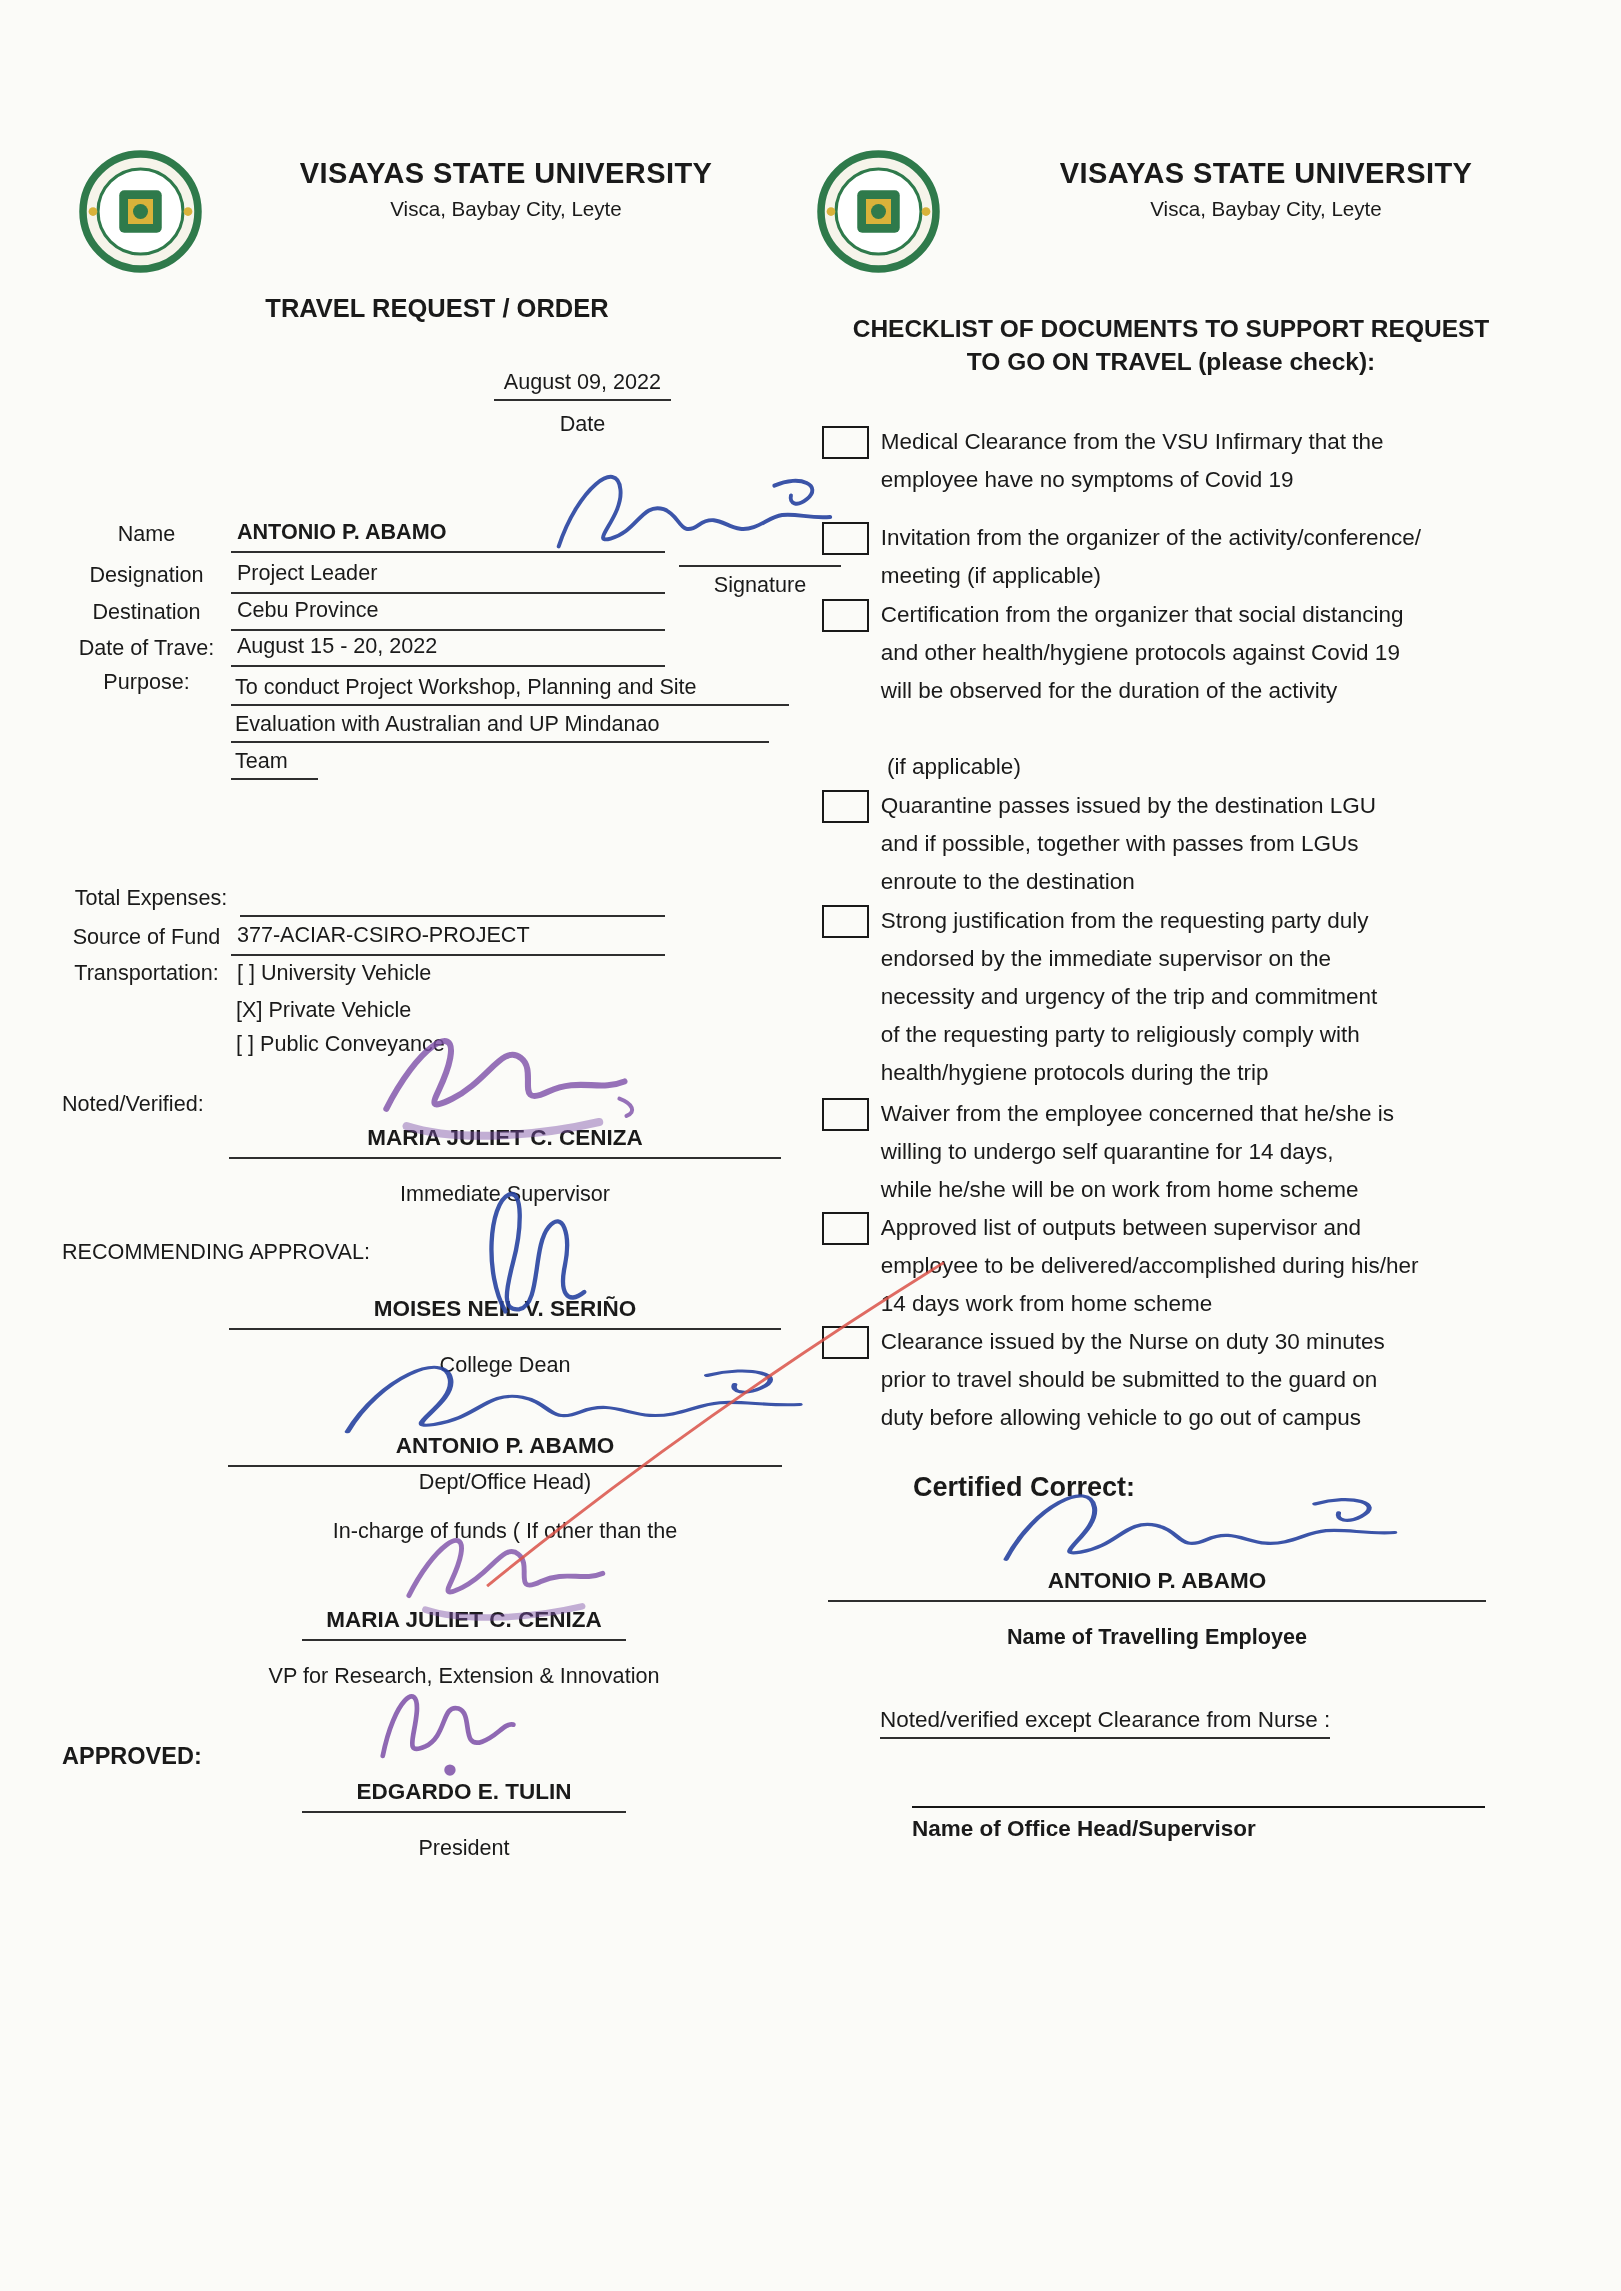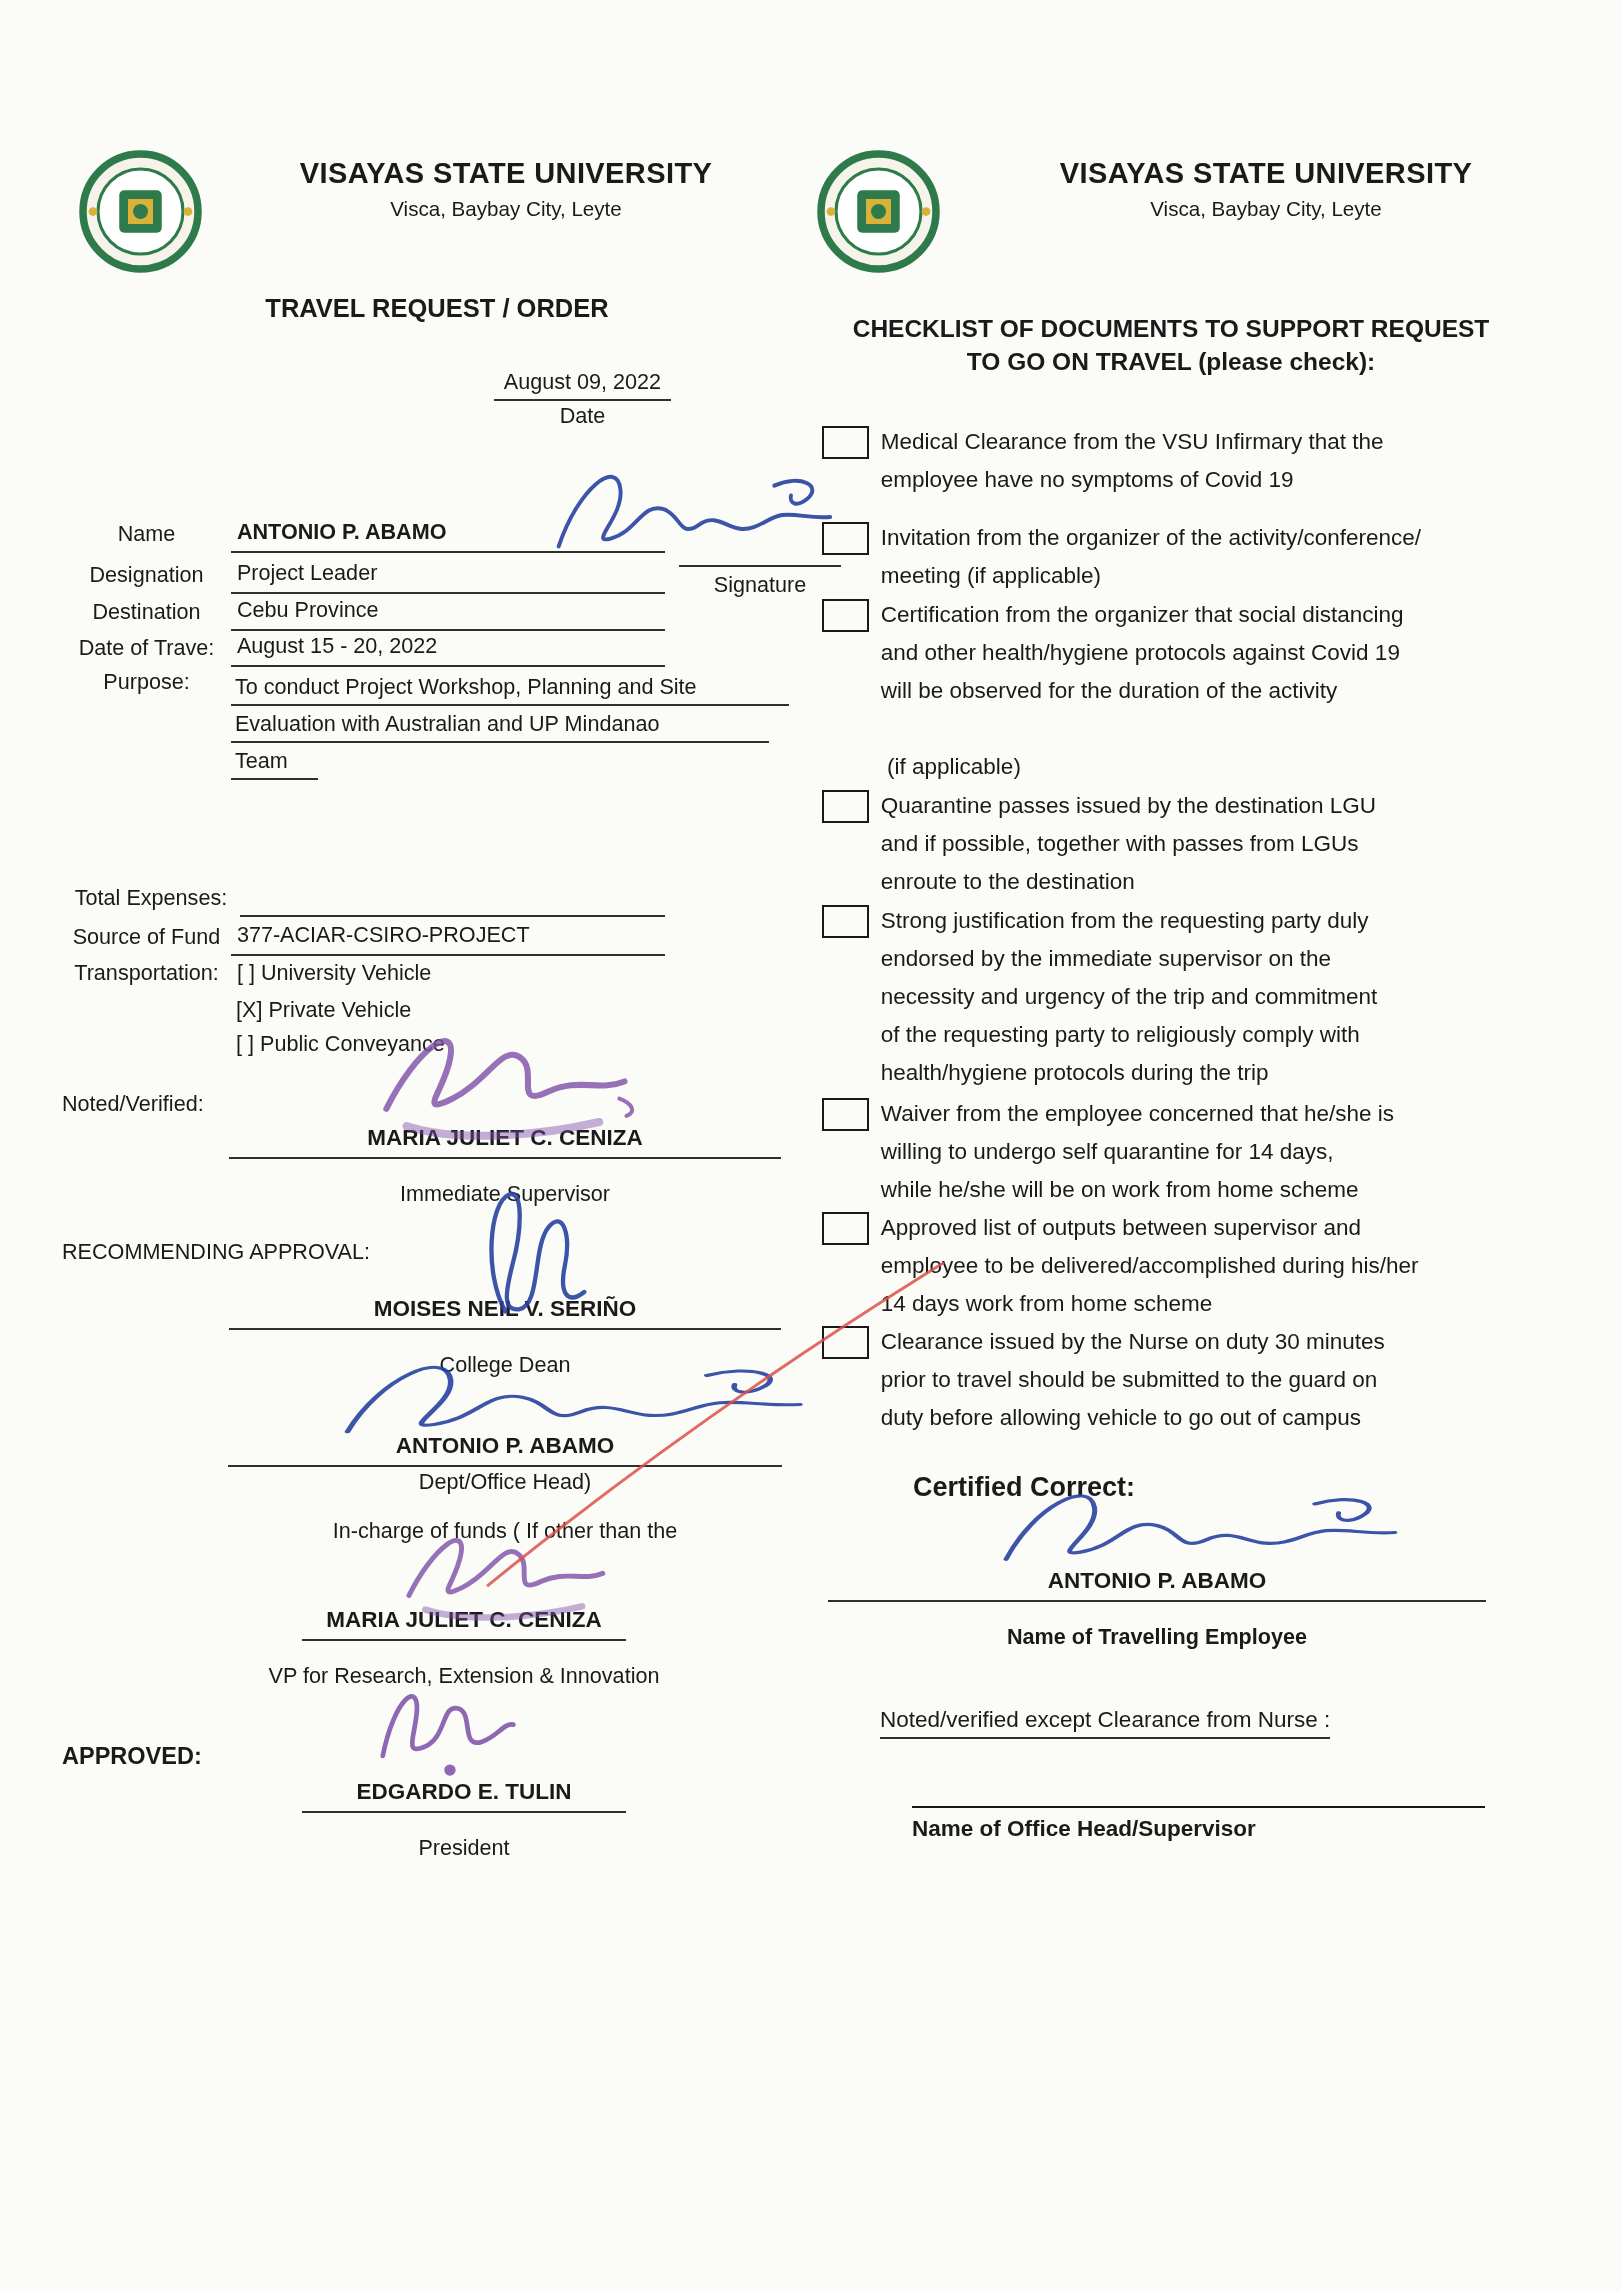--- a/index.html
+++ b/index.html
@@ -47,21 +47,21 @@
 
 <div class="abs center" style="left:212px;top:157px;width:588px">
   <div class="uni-name">VISAYAS STATE UNIVERSITY</div>
   <div class="uni-addr">Visca, Baybay City, Leyte</div>
 </div>
 
 <div class="abs center form-title" style="left:143px;top:294px;width:588px">TRAVEL REQUEST / ORDER</div>
 
 <div class="dateblock">
   <div><span class="dateval">August 09, 2022</span></div>
-  <div style="padding-top:2px">Date</div>
+  <div style="padding-top:10px">Date</div>
 </div>
 
 <div class="frow" style="top:519px">
   <span class="flabel">
       <span>Name</span>
     </span>
   <span class="fvalue bold">ANTONIO P. ABAMO</span>
 </div>
 
 <div class="frow" style="top:560px">

